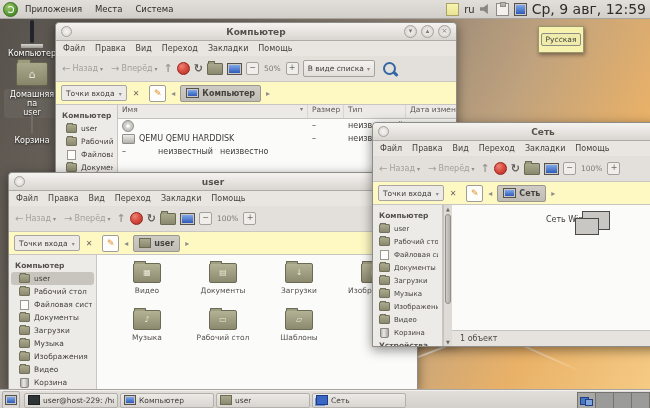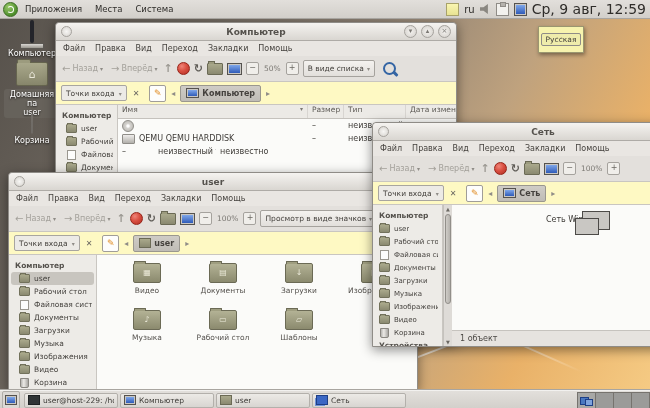--- a/index.html
+++ b/index.html
@@ -336,24 +336,20 @@
         <span class="caret">▾</span>
       </span>
     <span class="tup">↑</span>
     <span class="stop-ico"></span>
     <span class="refresh">↻</span>
     <span class="mini-folder"></span>
     <span class="mini-mon"></span>
     <span class="zoombtn">−</span>
     <span class="zoomlvl">100%</span>
     <span class="zoombtn">+</span>
-    <span class="viewsel">
-        <span>Просмотр в виде значков</span>
-        <span class="caret">▾</span>
-      </span>
   </div>
   <div class="locbar">
     <span class="combo">
         <span>Точки входа</span>
         <span class="caret">▾</span>
       </span>
     <span class="xbtn">✕</span>
     <span class="pencilbtn">✎</span>
     <span class="bc-arrow">◂</span>
     <span class="bc-btn">

